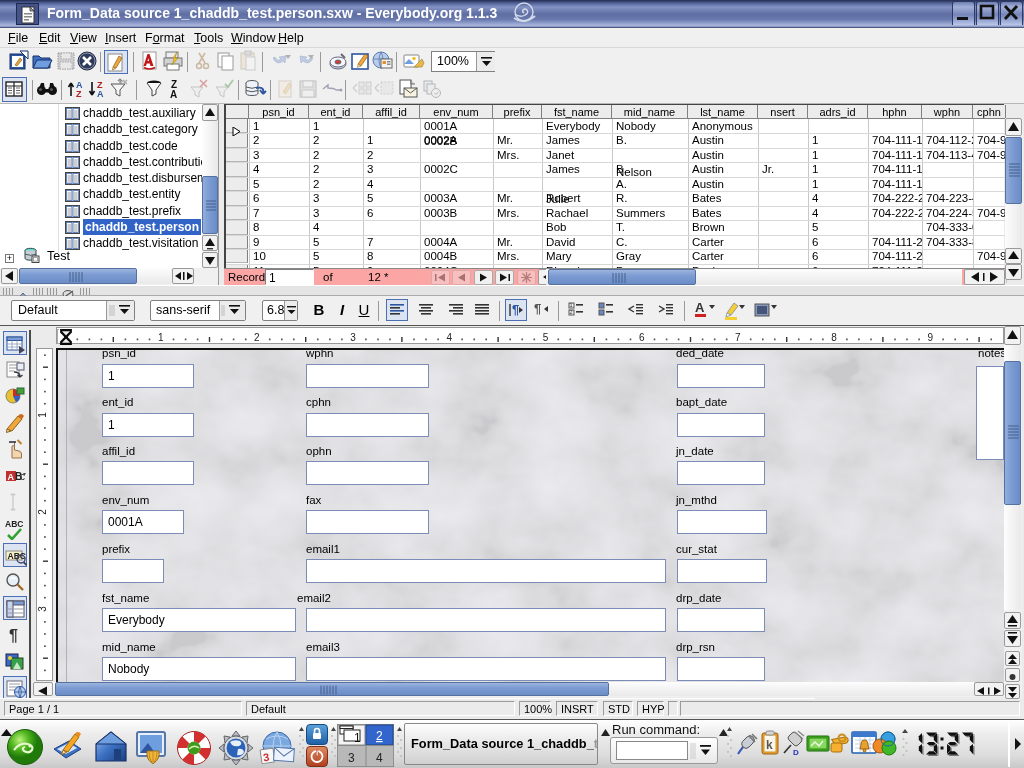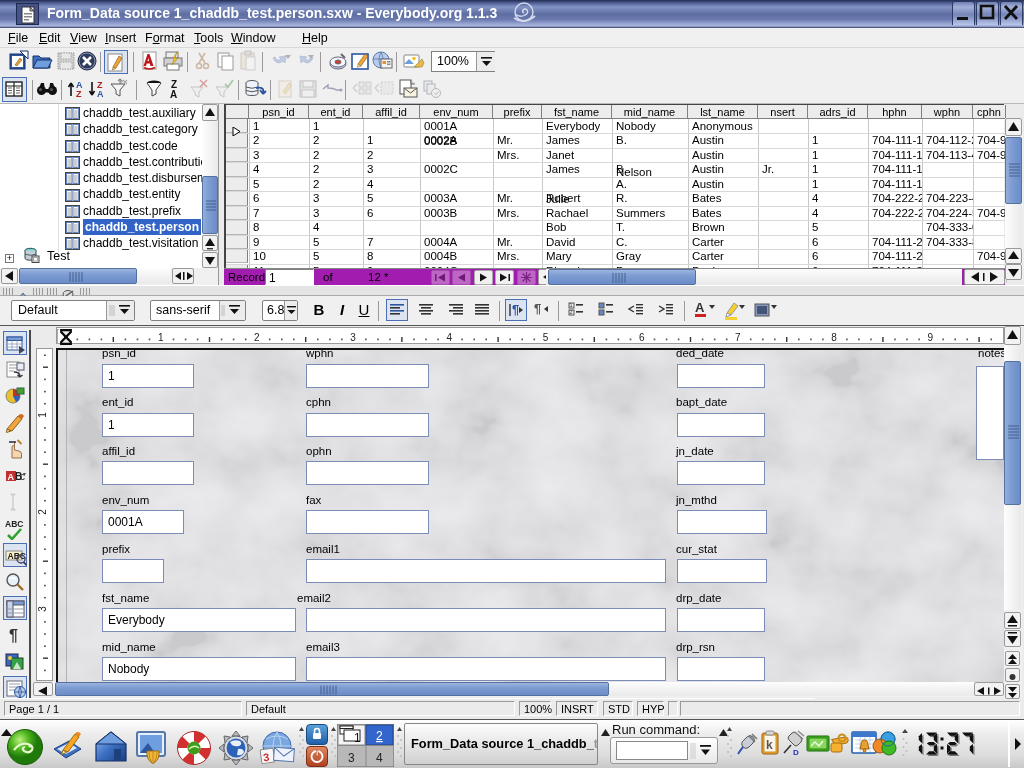--- a/index.html
+++ b/index.html
@@ -32,21 +32,21 @@
 .gsel{position:absolute;left:0;width:22px;height:14.45px;background:#ececec;border-right:1px solid #808080;border-bottom:1px solid #b5b5b5;}
 .grow-line{position:absolute;left:0;width:780px;height:1px;background:#d8d8d8;}
 .gcol-line{position:absolute;top:14px;width:1px;background:#c8c8c8;}
 
 .sbtn{position:absolute;background:#f2f2f2;border:1px solid #9a9a9a;border-radius:2px;}
 .sthumb{position:absolute;background:linear-gradient(90deg,#93aedb,#7d9cd3 40%,#6b8cc7);border:1px solid #54719f;border-radius:2px;}
 .sthumbh{position:absolute;background:linear-gradient(#9db5de,#7d9cd3 40%,#6b8cc7);border:1px solid #54719f;border-radius:2px;}
 .strack{position:absolute;background:linear-gradient(90deg,#fdfdfd,#e9e9e9);}
 .strackh{position:absolute;background:linear-gradient(#fdfdfd,#e9e9e9);}
 
-#recordbar{left:224px;top:268px;width:781px;height:17px;background:#a21caf;font-size:11.5px;border-top:1px solid #888;}
+#recordbar{left:224px;top:268px;width:781px;height:17px;background:#fca5a5;font-size:11.5px;border-top:1px solid #888;}
 
 #splitter{left:0;top:285px;width:1024px;height:11px;background:#e4e4e4;border-top:1px solid #fff;border-bottom:1px solid #aaa;}
 
 #fmtbar{left:0;top:296px;width:1024px;height:30px;background:#f0f0f0;border-bottom:1px solid #555;}
 .combo{position:absolute;top:4px;height:21px;background:#fff;border:1px solid #808080;border-radius:2px;}
 .cbtn{position:absolute;top:0;right:0;width:28px;height:19px;background:#ececec;border-left:1px solid #999;}
 .fbtn{position:absolute;top:3px;width:22px;height:23px;}
 
 #hruler{left:56px;top:327px;width:948px;height:17px;background:#fff;border:1px solid #999;font-size:10px;}
 
@@ -95,21 +95,21 @@
     </svg></div>
 
 <div class="abs" id="menubar">
 <span style="left:8px;"><u>F</u>ile</span>
 <span style="left:39px;"><u>E</u>dit</span>
 <span style="left:70px;"><u>V</u>iew</span>
 <span style="left:105px;"><u>I</u>nsert</span>
 <span style="left:145px;">F<u>o</u>rmat</span>
 <span style="left:194px;"><u>T</u>ools</span>
 <span style="left:231px;"><u>W</u>indow</span>
-<span style="left:278px;margin-left:24px;"><u>H</u>elp</span>
+<span style="left:278px;"><u>H</u>elp</span>
 </div>
 <div class="abs" style="left:998px;top:57px;width:16px;height:16px;"><svg width="16" height="16" viewBox="0 0 16 16">
       <path d="M3 3 L12 12 M12 3 L3 12" stroke="#554b4b" stroke-width="2"></path>
     </svg></div>
 
 <div class="abs" id="toolbar1">
 <div class="ticon" style="left:8px;"><svg width="22" height="22" viewBox="0 0 22 22">
         <rect x="2" y="4" width="15" height="15" fill="#2c56a0" stroke="#16306a"></rect>
         <rect x="4" y="6" width="11" height="11" fill="#fff"></rect>
         <path d="M7 15 L12 8 L14 10 L9 16 Z" fill="#e8a33d" stroke="#7a5a1a" stroke-width="0.6"></path>

